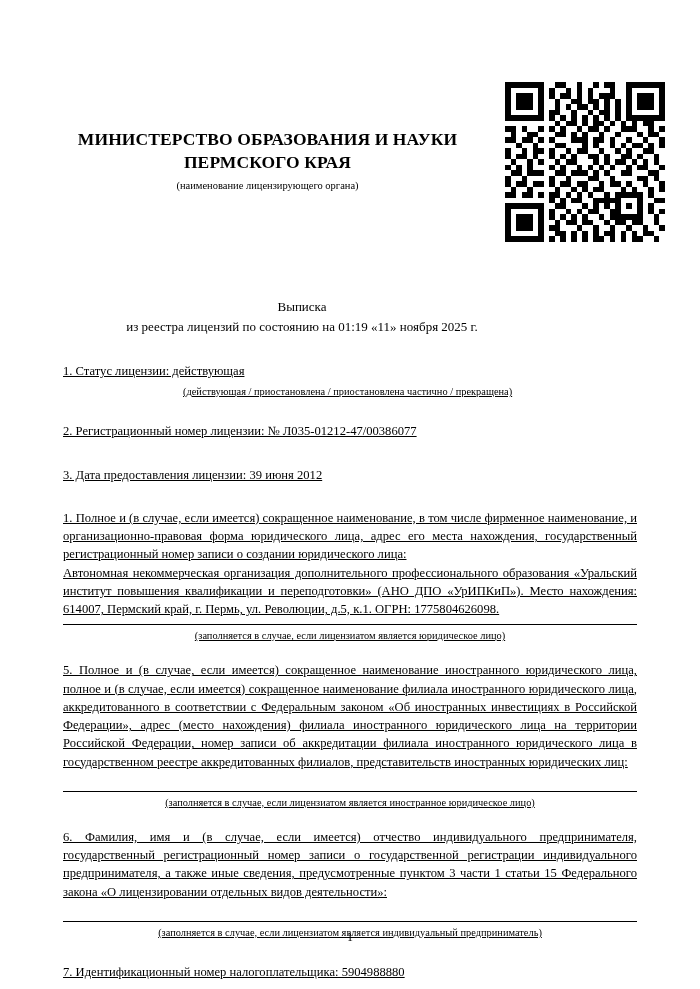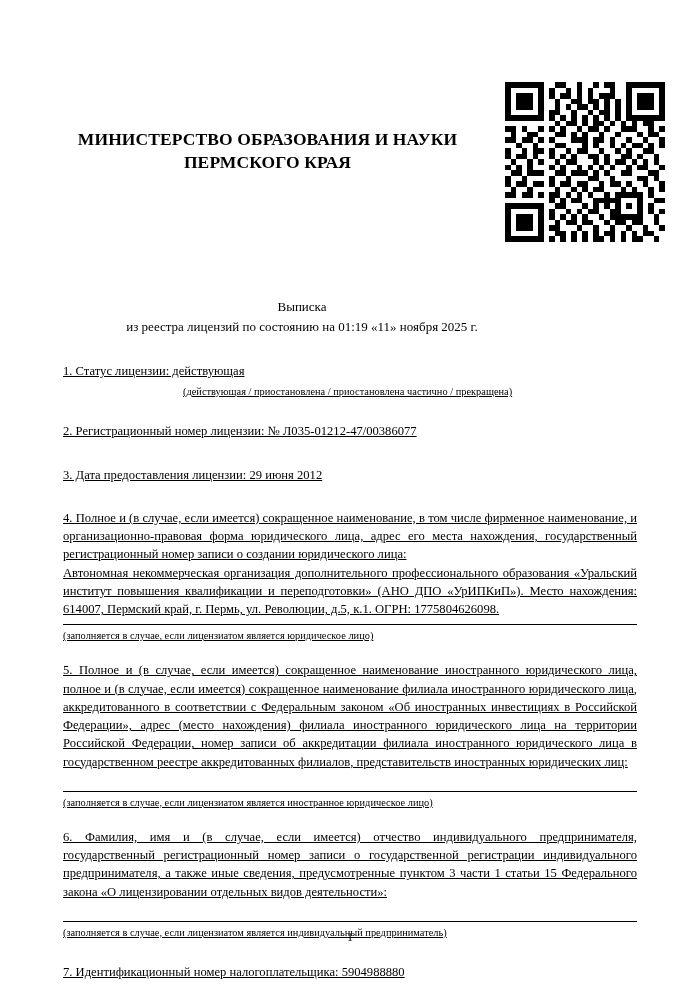--- a/index.html
+++ b/index.html
@@ -72,21 +72,21 @@
     text-align: justify;
     margin: 0;
   }
   .para.nojustify { text-align: left; }
   .gap-sm { height: 14px; }
   .gap-md { height: 20px; }
   .gap-lg { height: 25px; }
 
   .subcaption {
     font-size: 10.4px;
-    text-align: left;
+    text-align: center;
     margin: 5px 0 0 0;
   }
   .subcaption.indent-left {
     text-align: left;
     padding-left: 120px;
     margin-top: 6px;
   }
   .rule {
     border: 0;
     border-top: 1px solid #000;
@@ -348,40 +348,41 @@
           <rect x="16" y="28" width="2" height="1"></rect>
         <rect x="19" y="28" width="1" height="1"></rect>
           <rect x="23" y="28" width="2" height="1"></rect>
         <rect x="27" y="28" width="1" height="1"></rect>
       </g>
     </svg>
   </div>
 
   <div class="header-block">
     <div class="org-title">МИНИСТЕРСТВО ОБРАЗОВАНИЯ И НАУКИ ПЕРМСКОГО КРАЯ</div>
+    <div class="org-caption">(наименование лицензирующего органа)</div>
   </div>
 
   <div class="doc-title">
     <div>Выписка</div>
     <div>из реестра лицензий по состоянию на 01:19 «11» ноября 2025 г.</div>
   </div>
 
   <div class="content">
 
     <p class="para nojustify">1. Статус лицензии: действующая</p>
     <p class="subcaption indent-left">(действующая / приостановлена / приостановлена частично / прекращена)</p>
 
     <div class="gap-lg"></div>
     <p class="para nojustify">2. Регистрационный номер лицензии: № Л035-01212-47/00386077</p>
 
     <div class="gap-lg"></div>
-    <p class="para nojustify">3. Дата предоставления лицензии: 29 июня 2012</p>
+    <p class="para nojustify">3. Дата предоставления лицензии: 39 июня 2012</p>
 
     <div class="gap-lg"></div>
-    <p class="para">4. Полное и (в случае, если имеется) сокращенное наименование, в том числе фирменное наименование, и организационно-правовая форма юридического лица, адрес его места нахождения, государственный регистрационный номер записи о создании юридического лица:</p>
+    <p class="para">1. Полное и (в случае, если имеется) сокращенное наименование, в том числе фирменное наименование, и организационно-правовая форма юридического лица, адрес его места нахождения, государственный регистрационный номер записи о создании юридического лица:</p>
     <p class="para">Автономная некоммерческая организация дополнительного профессионального образования «Уральский институт повышения квалификации и переподготовки» (АНО ДПО «УрИПКиП»). Место нахождения: 614007, Пермский край, г. Пермь, ул. Революции, д.5, к.1. ОГРН: 1775804626098.</p>
     <hr class="rule">
     <p class="subcaption">(заполняется в случае, если лицензиатом является юридическое лицо)</p>
 
     <div class="gap-md"></div>
     <p class="para">5. Полное и (в случае, если имеется) сокращенное наименование иностранного юридического лица, полное и (в случае, если имеется) сокращенное наименование филиала иностранного юридического лица, аккредитованного в соответствии с Федеральным законом «Об иностранных инвестициях в Российской Федерации», адрес (место нахождения) филиала иностранного юридического лица на территории Российской Федерации, номер записи об аккредитации филиала иностранного юридического лица в государственном реестре аккредитованных филиалов, представительств иностранных юридических лиц:</p>
     <div class="gap-sm"></div>
     <hr class="rule">
     <p class="subcaption">(заполняется в случае, если лицензиатом является иностранное юридическое лицо)</p>
 

